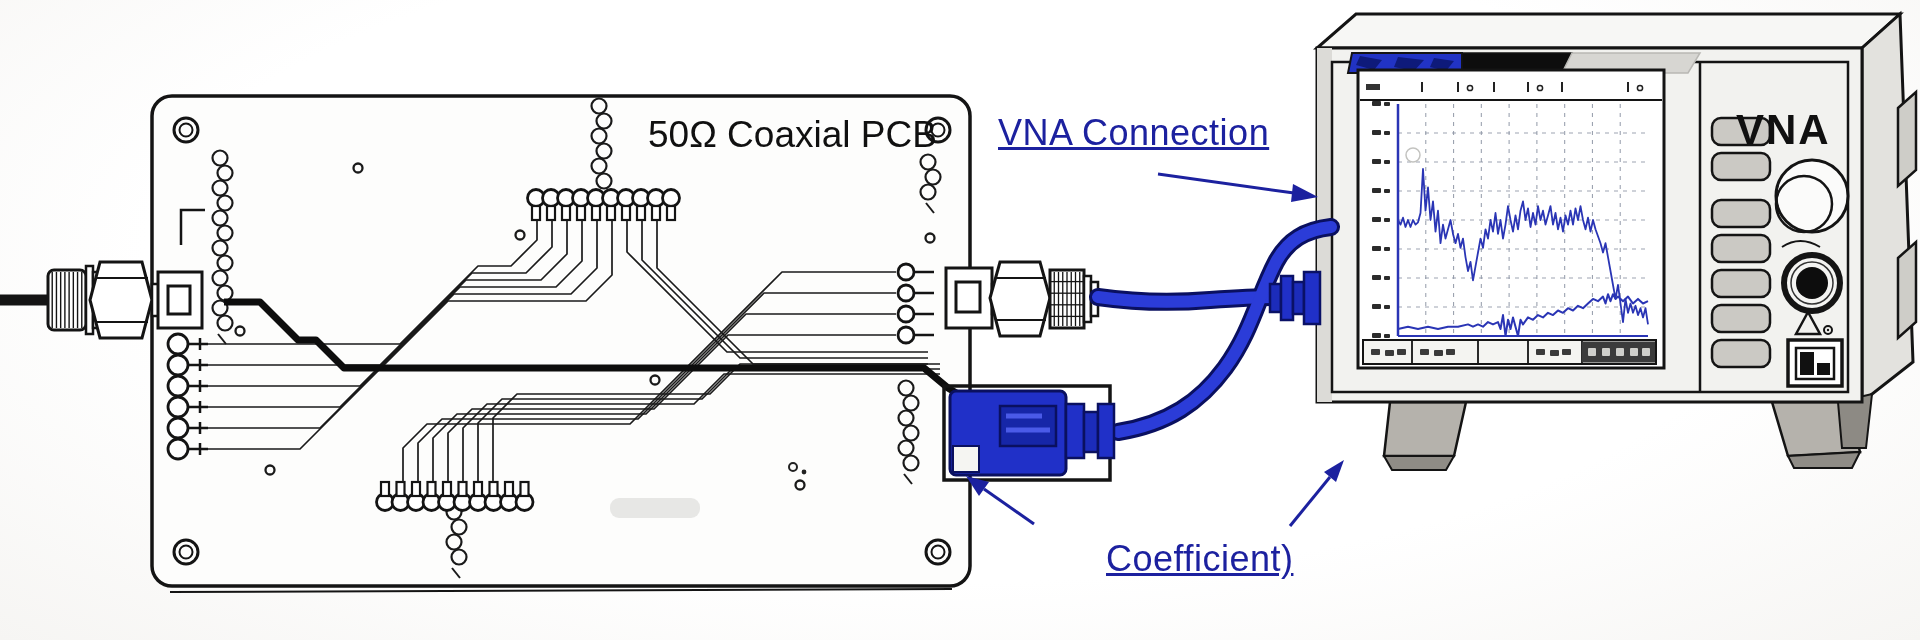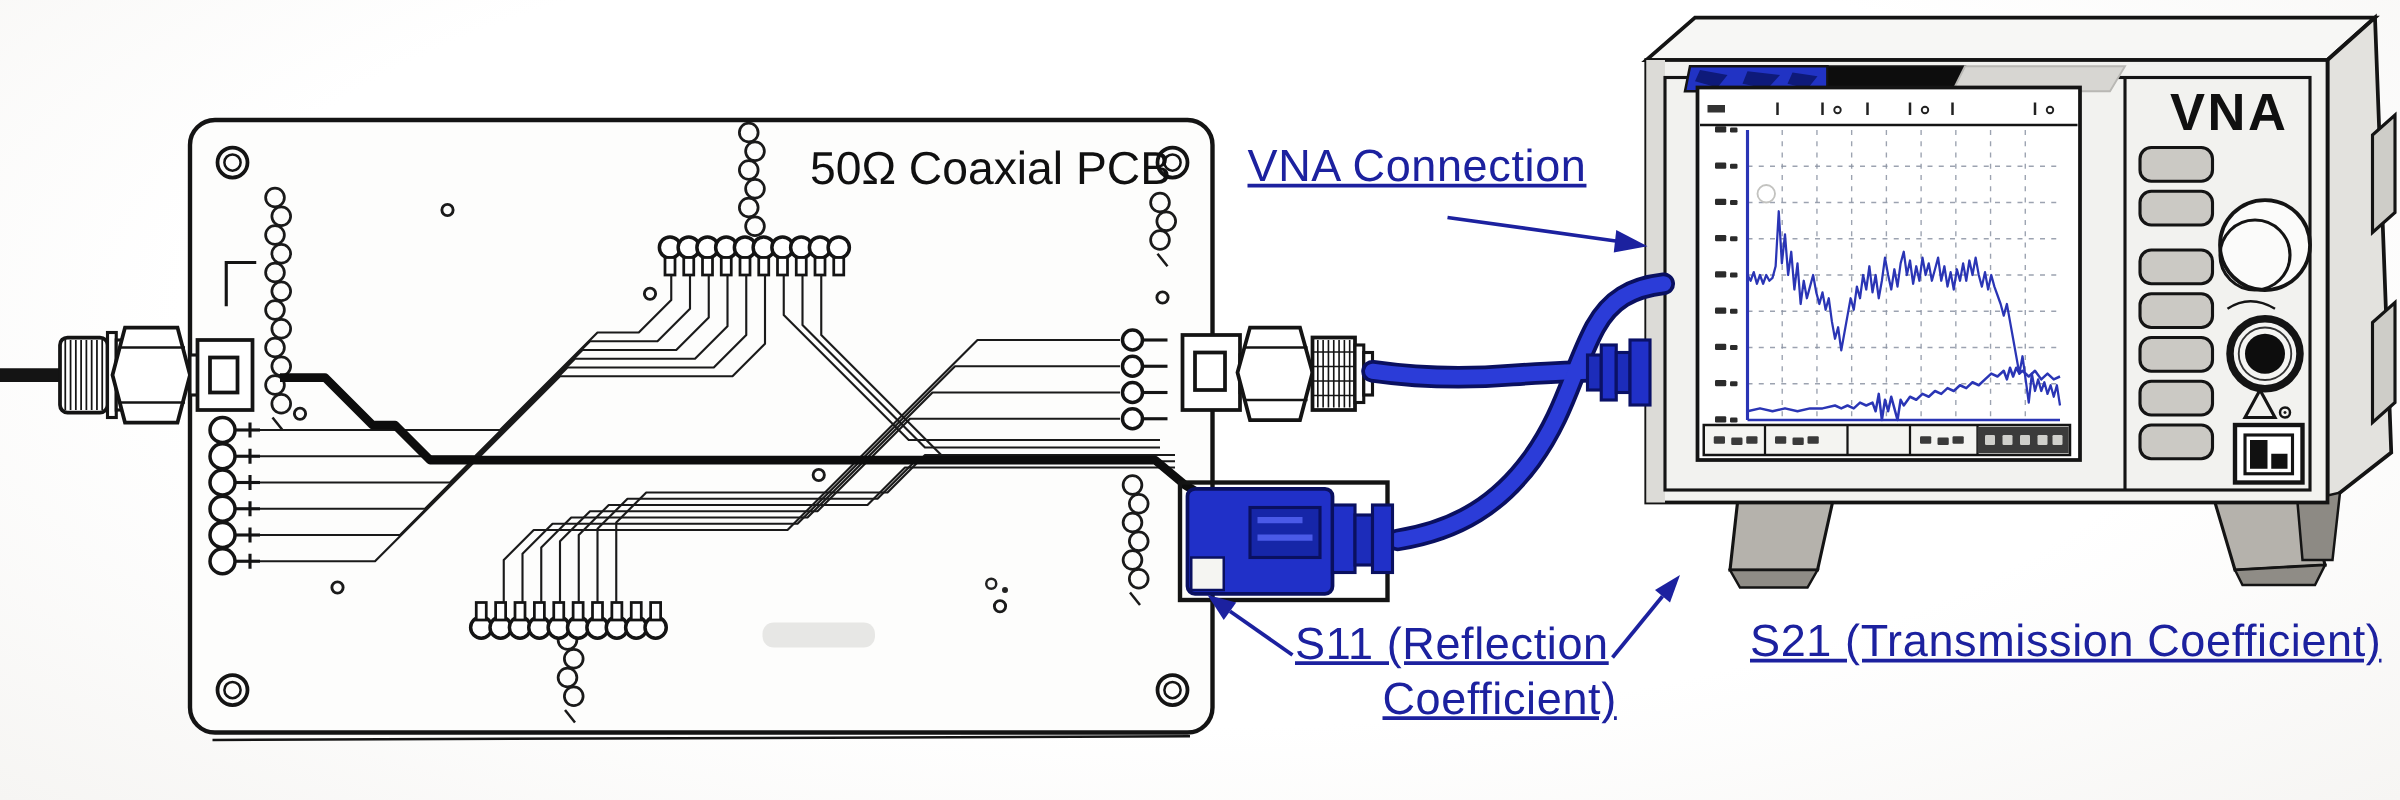--- a/index.html
+++ b/index.html
@@ -2,21 +2,21 @@
 <html><head>
 <meta charset="utf-8">
 <style>
   html,body{margin:0;padding:0;background:#ffffff;}
   .stage{position:relative;width:1920px;height:640px;overflow:hidden;
          background:radial-gradient(ellipse at 50% 40%, #ffffff 60%, #f6f5f3 100%);
          font-family:"Liberation Sans", sans-serif;}
   svg{position:absolute;left:0;top:0;}
   .lbl{position:absolute;color:#1c219f;font-size:36px;letter-spacing:.5px;white-space:nowrap;text-decoration:underline;}
   .lbl-black{position:absolute;color:#101010;font-size:37px;white-space:nowrap;}
-  .vna-name{position:absolute;color:#101010;font-size:42px;font-weight:bold;letter-spacing:2px;}
+  .vna-name{position:absolute;color:#101010;font-size:42px;font-weight:bold;letter-spacing:2px;margin-top:40px;}
 </style>
 </head>
 <body>
 
 <div class="stage">
 <svg id="scene" viewBox="0 0 1920 640" width="1920" height="640">
 
   <g>
     <rect x="152" y="96" width="818" height="490" rx="20" fill="#fdfdfc" stroke="#141414" stroke-width="3.5"></rect>
     <path d="M 170,592 L 952,589" stroke="#141414" stroke-width="2" fill="none"></path>
@@ -415,17 +415,15 @@
     </g>
     <g>
       <line x1="1290" y1="526" x2="1330" y2="477" stroke-width="3"></line>
       <polygon points="1344,460 1336,482 1324,472" stroke="none"></polygon>
     </g>
   </g>
 </svg>
 
 <div class="lbl-black" style="left:648px;top:114px;">50Ω Coaxial PCB</div>
 <div class="lbl" style="left:998px;top:112px;">VNA Connection</div>
-<div class="lbl" style="left:1036px;top:494px;">S11 (Reflection</div>
 <div class="lbl" style="left:1058px;top:538px;margin-left:48px;">Coefficient)</div>
-<div class="lbl" style="left:1400px;top:492px;">S21 (Transmission Coefficient)</div>
 <div class="vna-name" style="left:1736px;top:66px;">VNA</div>
 </div>
 
 </body></html>

